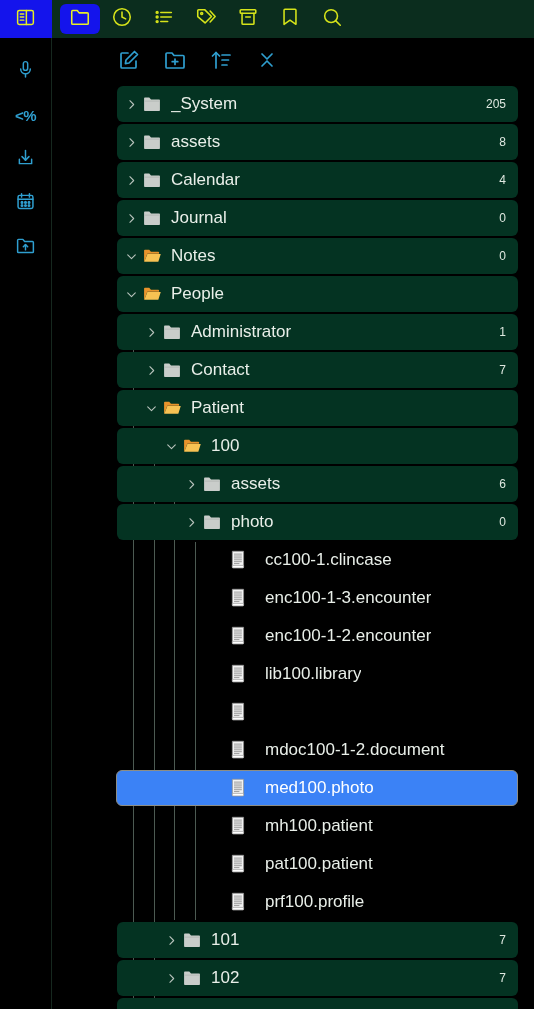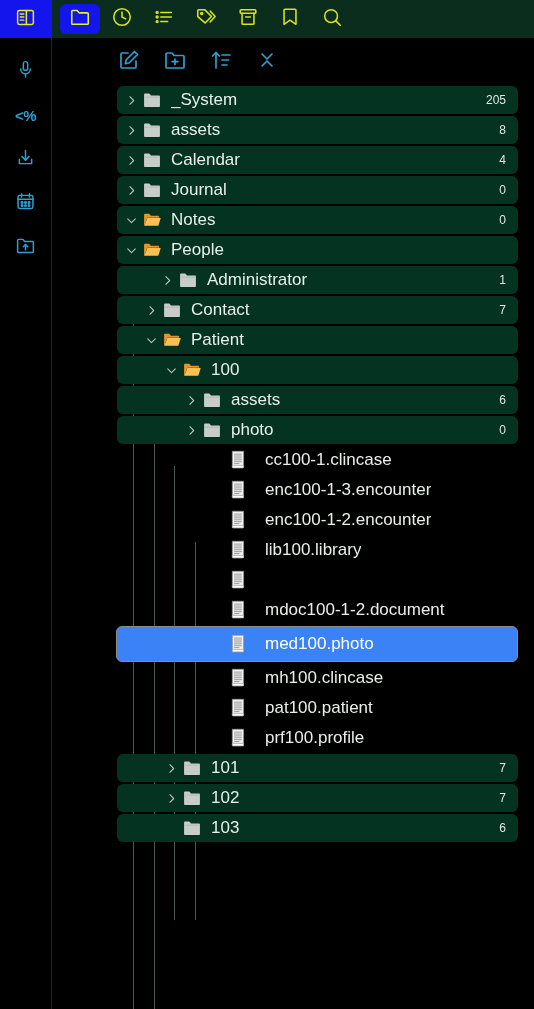--- a/index.html
+++ b/index.html
@@ -58,21 +58,21 @@
   .tool { width: 26px; height: 26px; display: flex; align-items: center; justify-content: center; cursor: pointer; }
   .tool svg { stroke: #2f9fd0; fill: none; stroke-width: 1.7; }
 
   
   #tree {
     position: relative; flex: 1 1 auto; overflow: hidden;
     padding: 0 8px 0 0; background: #000;
   }
   .row {
     position: relative;
-    height: 28px; margin: 0 8px 2px 65px;
+    height: 36px; margin: 0 8px 2px 65px;
     border-radius: 6px;
     display: flex; align-items: center;
     cursor: pointer;
     padding-right: 12px;
   }
   .row.folder { background: #043322; }
   .row.file   { background: transparent; margin-left: 65px; gap: 7px; }
   .row.selected {
     background: #3b82f6;
     border: 1px solid #8d8d84;
@@ -333,21 +333,21 @@
             </svg>
           </span>
           <span class="ic">
             <svg width="20" height="20" viewBox="0 0 24 24">
               <path d="M2.5 19V5.5a1 1 0 0 1 1-1h5.2l2 2.3h8.8a1 1 0 0 1 1 1v1.4H6.3L2.9 19z" fill="#e8932b"></path>
               <path d="M6.4 9.6h16.1L19.6 19H2.8z" fill="#f7c253"></path>
             </svg>
           </span>
           <span class="label">People</span>
         </div>
-        <div class="row folder" style="padding-left: 42px;">
+        <div class="row folder" style="padding-left: 26px;">
           <span class="twisty">
             <svg width="13" height="13" viewBox="0 0 24 24" fill="none" stroke-width="2.4" stroke-linecap="round" stroke-linejoin="round">
               <polyline points="9,5 16,12 9,19"></polyline>
             </svg>
           </span>
           <span class="ic">
             <svg width="20" height="20" viewBox="0 0 24 24">
               <path d="M2.5 19.5V5.2a.9.9 0 0 1 .9-.9h5.3l2.1 2.4h9.8a.9.9 0 0 1 .9.9v11.9a.9.9 0 0 1-.9.9H3.4a.9.9 0 0 1-.9-.9z" fill="#c9cdca"></path>
               <path d="M2.5 7.9h19v1.3h-19z" fill="#b6bbb8"></path>
             </svg>
@@ -562,21 +562,21 @@
                 <rect x="4" y="4.4" width="9.4" height="1"></rect>
                 <rect x="4" y="6.7" width="9.4" height="1"></rect>
                 <rect x="4" y="9" width="9.4" height="1"></rect>
                 <rect x="4" y="11.3" width="9.4" height="1"></rect>
                 <rect x="4" y="13.6" width="9.4" height="1"></rect>
                 <rect x="4" y="15.9" width="6.5" height="1"></rect>
               </g>
               <path d="M2 18.5h13.5v2.2a.8.8 0 0 1-.8.8H2.8a.8.8 0 0 1-.8-.8z" fill="#ffffff" stroke="#9a9a9a" stroke-width="0.8"></path>
             </svg>
           </span>
-          <span class="label">mh100.clincase</span>
+          <span class="label">mh100.patient</span>
         </div>
         <div class="row file" style="padding-left: 86px;">
           <span class="twisty"></span>
           <span class="ic">
             <svg width="18" height="20" viewBox="0 0 20 24">
               <path d="M2 1.5h13.5v19a.8.8 0 0 1-.8.8H2.8a.8.8 0 0 1-.8-.8z" fill="#f2f2f2" stroke="#8f8f8f" stroke-width="0.9"></path>
               <g fill="#8a8a8a">
                 <rect x="4" y="4.4" width="9.4" height="1"></rect>
                 <rect x="4" y="6.7" width="9.4" height="1"></rect>
                 <rect x="4" y="9" width="9.4" height="1"></rect>

